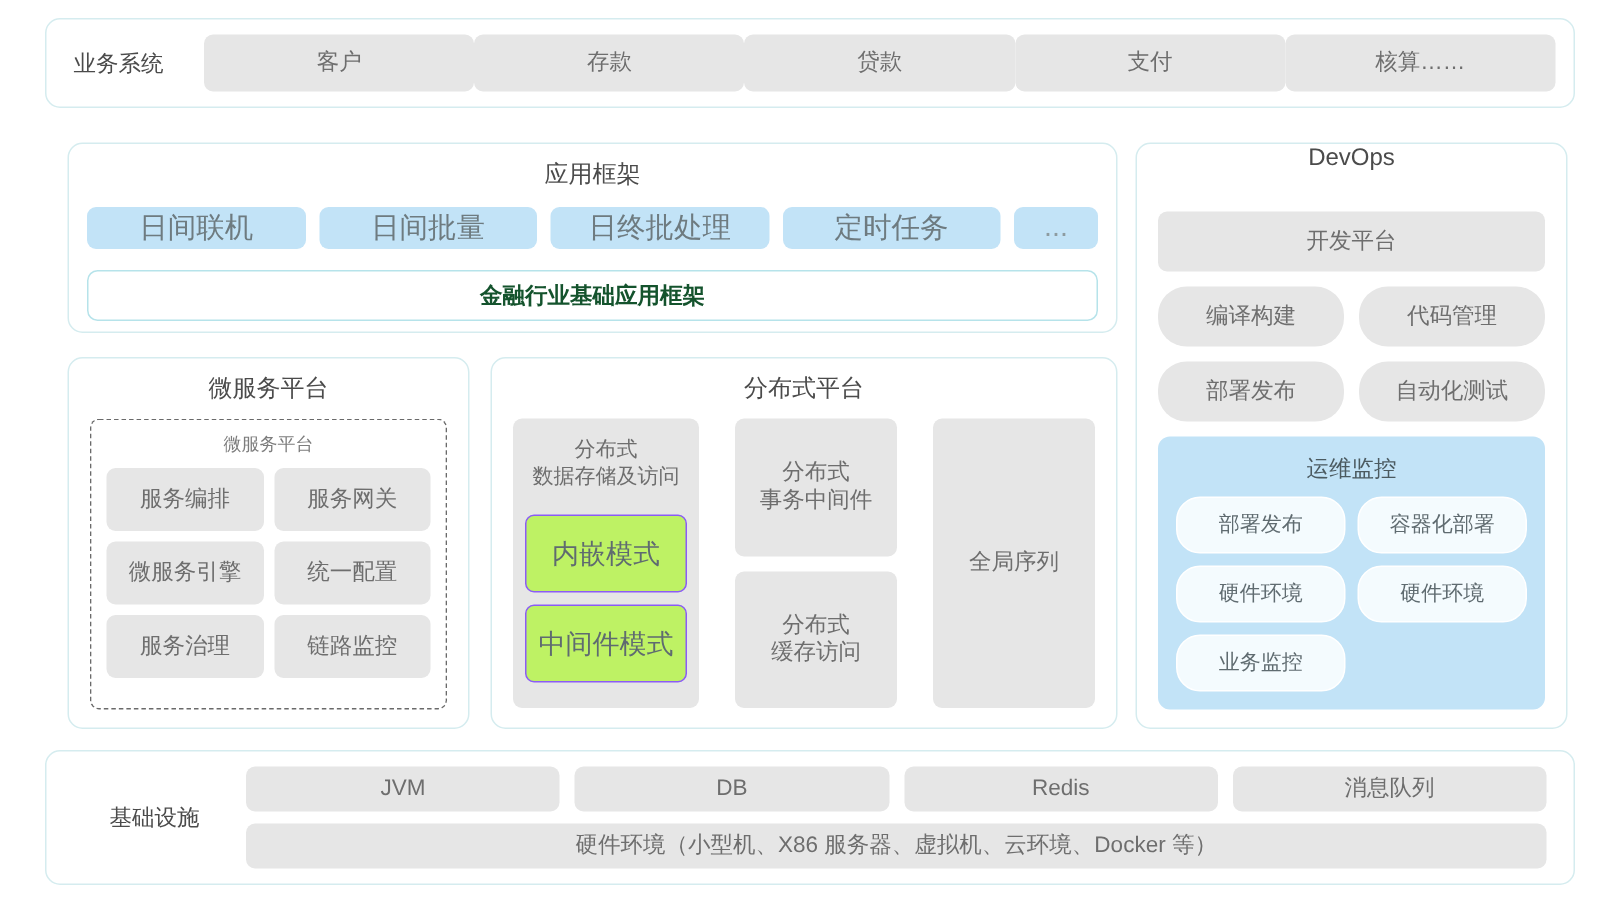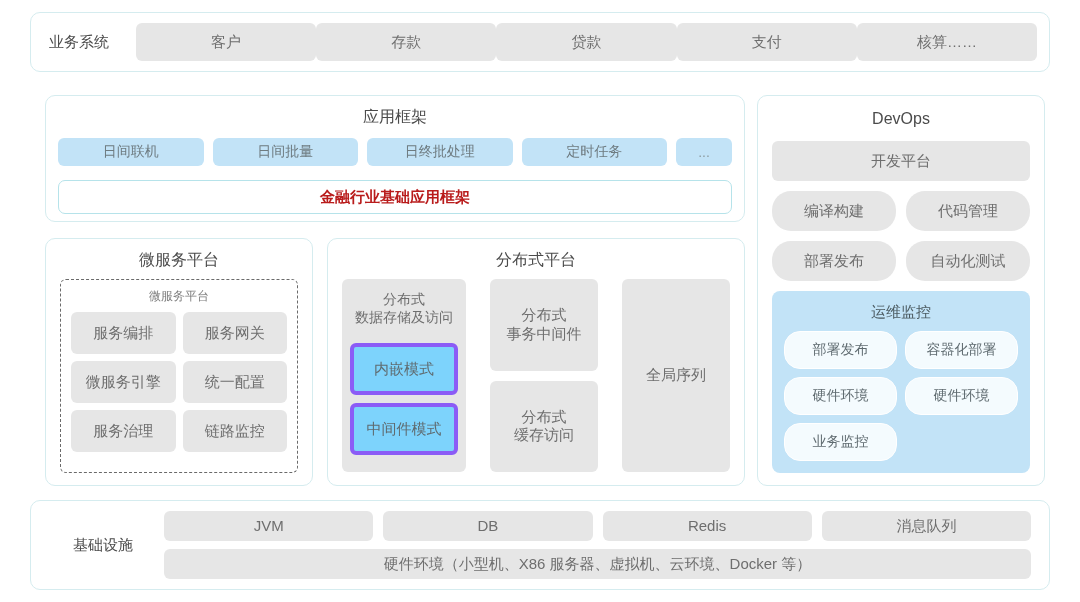--- a/index.html
+++ b/index.html
@@ -41,34 +41,34 @@
     justify-content: center;
     text-align: center;
     line-height: 1.25;
   }
 
   
   .tag-blue {
     background: #c2e3f7;
     border-radius: 6px;
     color: #6e7b80;
-    font-size: 14px;
+    font-size: 19px;
     display: flex;
     align-items: center;
     justify-content: center;
     text-align: center;
   }
 
   
   .box-outline {
-    background: #7dd3fc;
-    border: 4px solid #8b5cf6;
+    background: #bef264;
+    border: 1px solid #8b5cf6;
     border-radius: 6px;
     color: #5f6b70;
-    font-size: 15px;
+    font-size: 18px;
     display: flex;
     align-items: center;
     justify-content: center;
     text-align: center;
   }
 
   
   #business-row { left: 30px; top: 12px; width: 1020px; height: 60px; }
   #business-row .row-label {
     position: absolute; left: 18px; top: 0; height: 100%;
@@ -89,21 +89,21 @@
     display: flex; gap: 9px;
   }
   #app-framework .tag-row .tag-blue { flex: 1; }
   #app-framework .tag-row .tag-blue.ellipsis { flex: 0 0 56px; color: #8d9ba0; }
   #app-framework .framework-bar {
     position: absolute; left: 12px; right: 12px; top: 84px; height: 34px;
     background: #ffffff;
     border: 1px solid #b6e3ea;
     border-radius: 7px;
     display: flex; align-items: center; justify-content: center;
-    color: #b91c1c; font-size: 15px; font-weight: bold;
+    color: #14532d; font-size: 15px; font-weight: bold;
   }
 
   
   #micro-platform { left: 45px; top: 238px; width: 268px; height: 248px; }
   #micro-platform .panel-title { margin-top: 13px; }
   #micro-platform .dashed {
     position: absolute; left: 14px; right: 14px; top: 40px; bottom: 12px;
     border: 1px dashed #6a6a6a;
     border-radius: 6px;
     padding: 8px 10px 10px 10px;
@@ -134,21 +134,21 @@
   }
   #dist-platform .storage-title {
     color: #6e6e6e; font-size: 14px; text-align: center;
     line-height: 1.25; padding: 12px 0 9px 0;
   }
   #dist-platform .col-storage .box-outline { height: 52px; }
   #dist-platform .col .tile { flex: 1; }
 
   
   #devops { left: 757px; top: 95px; width: 288px; height: 391px; }
-  #devops .panel-title { margin-top: 15px; }
+  #devops .panel-title { margin-top: 2px; }
   #devops .dev-inner {
     position: absolute; left: 14px; right: 14px; top: 45px; bottom: 12px;
     display: flex; flex-direction: column; gap: 10px;
   }
   #devops .dev-wide { height: 40px; }
   #devops .dev-grid {
     display: grid; grid-template-columns: 1fr 1fr; gap: 10px;
   }
   #devops .dev-grid .tile { height: 40px; border-radius: 19px; }
 

